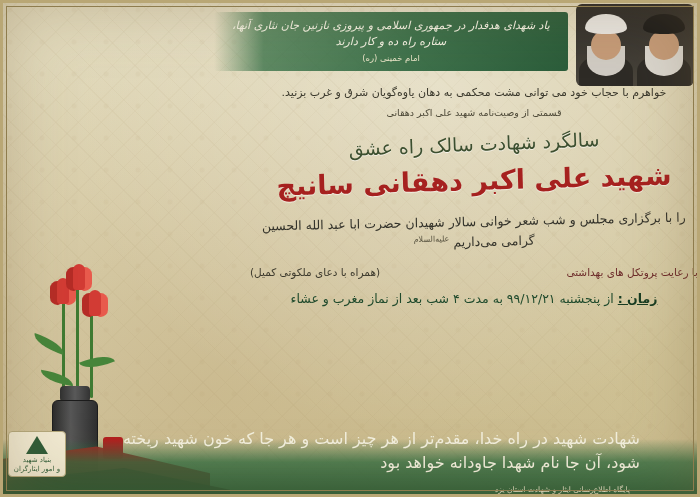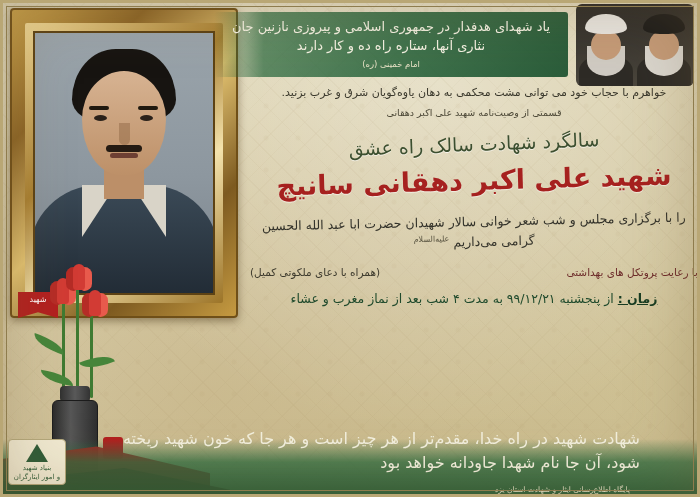--- a/index.html
+++ b/index.html
@@ -81,21 +81,21 @@
   
   #quote-band{
     position:absolute; top:12px; right:132px; left:214px;
     padding:6px 10px 7px 10px;
     background:linear-gradient(90deg, rgba(42,105,62,.0), rgba(42,105,62,.72) 14%, rgba(35,95,55,.86) 55%, rgba(28,82,47,.92));
     border-radius:3px;
     color:#f4f1e2;
     text-align:center;
     line-height:1.45;
   }
-  #quote-text{ font-size:13px; }
+  #quote-text{ font-size:11px;font-style:italic; }
   #quote-source{ font-size:8.5px; margin-top:2px; color:#e7e2c6; }
 
   
   #frame-outer{
     position:absolute; top:8px; left:10px;
     width:228px; height:310px;
     background:
       linear-gradient(135deg,#c9a14a,#8c6526 25%,#e2c271 50%,#7d5a20 75%,#c59a41);
     border:2px solid #6f4f18;
     border-radius:4px;
@@ -283,21 +283,21 @@
     color:#f6e9a8;
     font-size:11px;
     letter-spacing:.4px;
     direction:ltr;
   }
   #bottom-caption{
     position:absolute; bottom:3px; right:70px;
     font-size:7.5px; color:#e8e3c8;
   }
   #logo-badge{
-    position:absolute; bottom:12px; left:8px;
+    position:absolute; bottom:20px; left:8px;
     width:58px; height:46px;
     background:#f1ead2;
     border:1px solid #b4a87c;
     border-radius:4px;
     color:#2d5b37;
     font-size:7px;
     text-align:center;
     padding-top:4px;
     line-height:1.25;
   }
@@ -308,42 +308,20 @@
     clip-path:polygon(50% 0,100% 100%,0 100%);
   }
 </style>
 </head>
 <body>
 
 <div id="poster">
 
   <div id="pattern"></div>
 
-  <div id="frame-outer">
-    <div id="frame-bevel">
-      <div id="frame-inner">
-        <div id="portrait">
-          <div id="p-shirt"></div>
-          <div id="p-collar-l"></div>
-          <div id="p-collar-r"></div>
-          <div id="p-neck"></div>
-          <div id="p-hair"></div>
-          <div id="p-face"></div>
-          <div class="p-brow" id="p-brow-l"></div>
-          <div class="p-brow" id="p-brow-r"></div>
-          <div class="p-eye" id="p-eye-l"></div>
-          <div class="p-eye" id="p-eye-r"></div>
-          <div id="p-nose"></div>
-          <div id="p-mustache"></div>
-          <div id="p-mouth"></div>
-        </div>
-      </div>
-    </div>
-    <div id="ribbon">شهید</div>
-  </div>
 
   <div id="flowers">
     <div class="stem" style="left:46px; top:34px; height:92px;"></div>
     <div class="stem" style="left:60px; top:20px; height:108px;"></div>
     <div class="stem" style="left:74px; top:46px; height:84px;"></div>
     <div class="leaf" style="left:16px; top:70px; transform:rotate(18deg);"></div>
     <div class="leaf" style="left:64px; top:88px; transform:rotate(-22deg);"></div>
     <div class="leaf" style="left:24px; top:104px; transform:rotate(8deg);"></div>
     <div class="tulip" style="left:34px; top:10px;">
       <div class="petal-l"></div>

